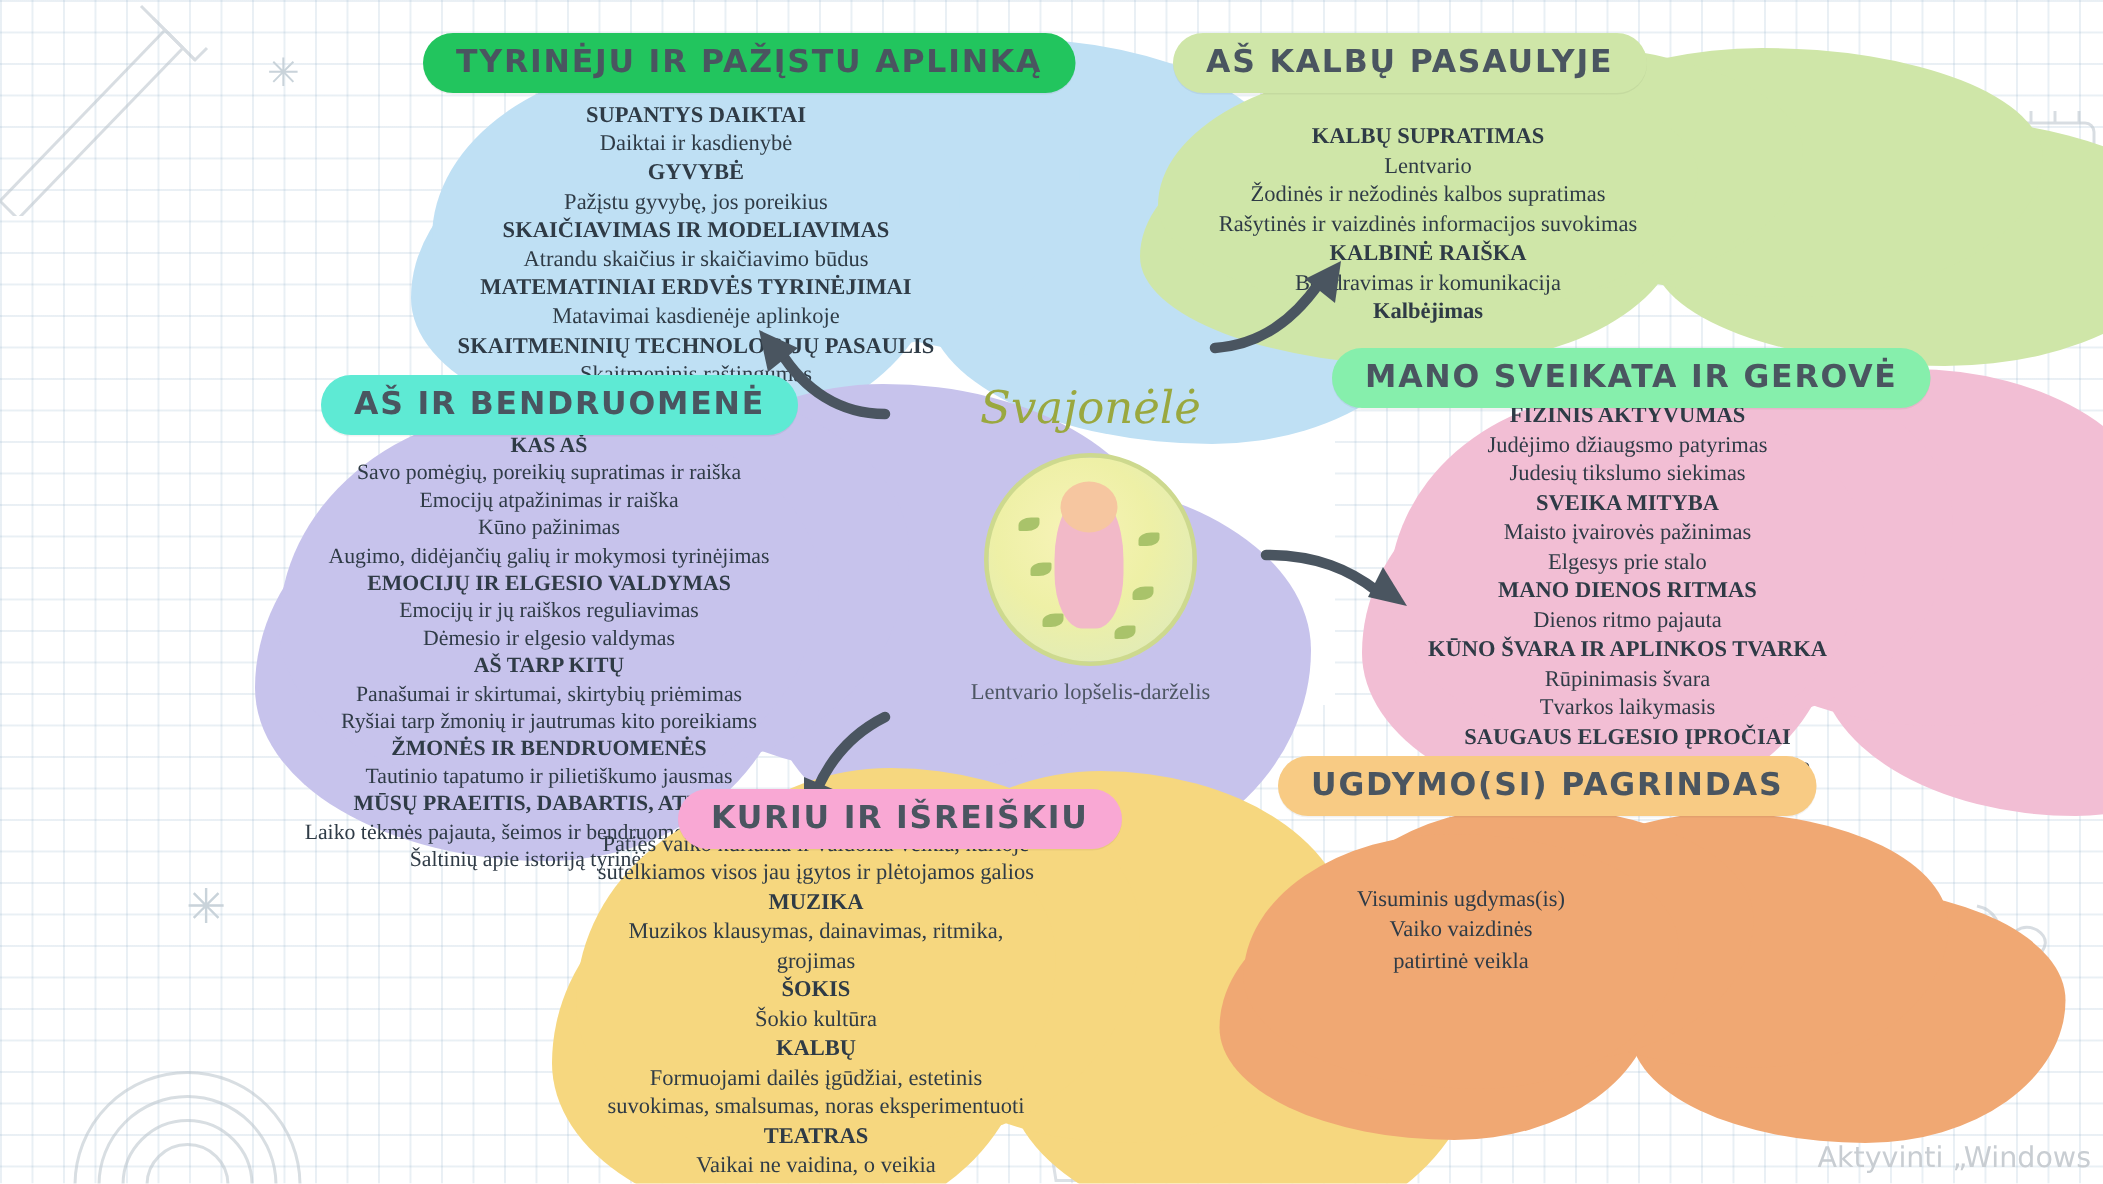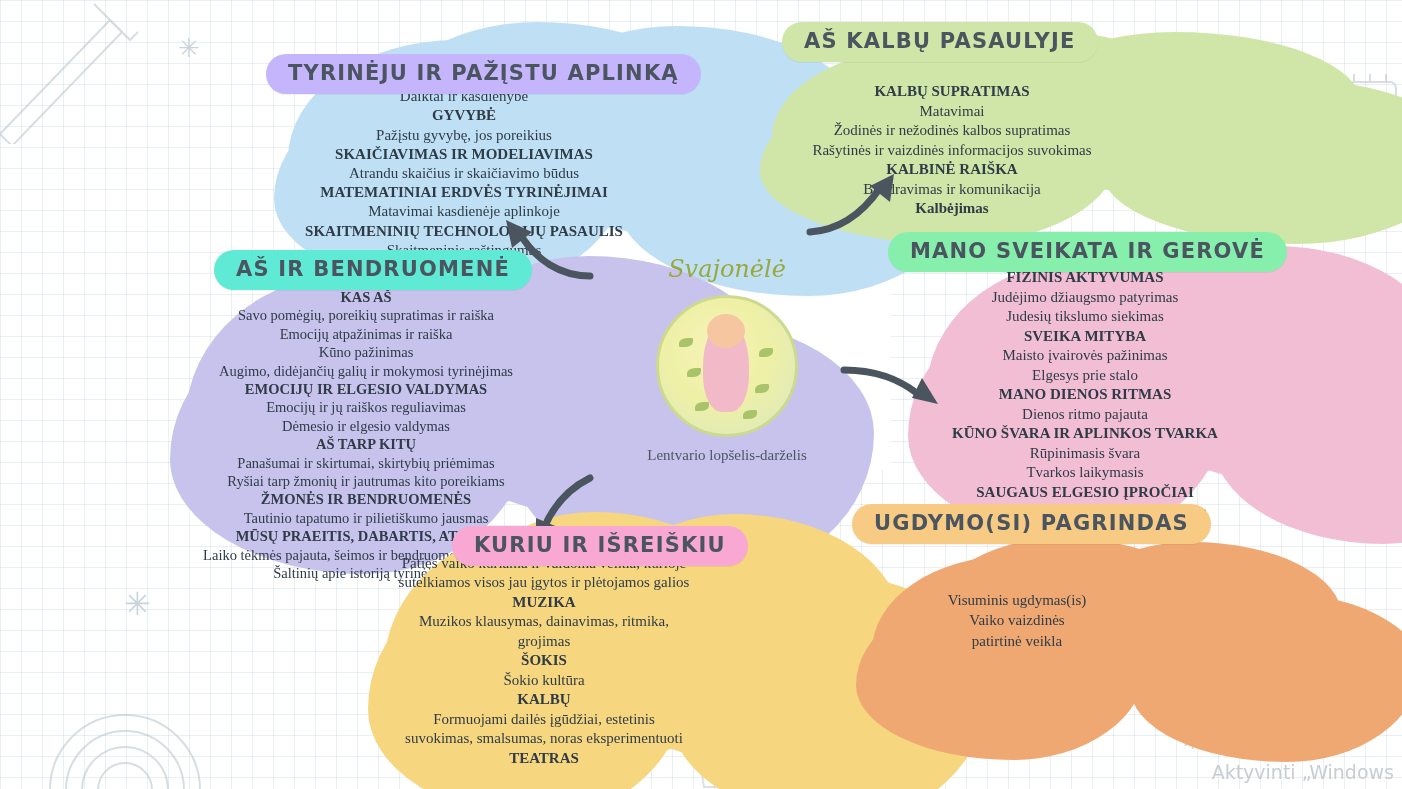--- a/index.html
+++ b/index.html
@@ -54,21 +54,21 @@
     font-size:21px;
     white-space:nowrap;
     box-shadow:0 1px 0 rgba(0,0,0,.05);
   }
 
   
   #center{
     position:absolute;left:612px;top:255px;width:230px;z-index:5;text-align:center;
   }
   #brand{
-    font-family:"DejaVu Serif", serif;font-style:italic;color:#9aa83f;font-size:24px;
+    font-family:"DejaVu Serif", serif;font-style:italic;color:#9aa83f;font-size:30px;
   }
   #logo-circle{
     width:136px;height:136px;border-radius:50%;margin:12px auto 10px;
     background:radial-gradient(circle at 42% 38%, #f7f3b8 0%, #eef0a6 45%, #e3ecb4 75%, #dbe7b6 100%);
     border:3px solid #cdd98e;position:relative;overflow:hidden;
   }
   #logo-circle .girl{
     position:absolute;left:44px;top:22px;width:46px;height:92px;
     background:#f2b9c8;border-radius:50% 50% 40% 40%;
   }
@@ -190,28 +190,28 @@
       <span class="s">Pažįstu gyvybę, jos poreikius</span>
       <span class="h">SKAIČIAVIMAS IR MODELIAVIMAS</span>
       <span class="s">Atrandu skaičius ir skaičiavimo būdus</span>
       <span class="h">MATEMATINIAI ERDVĖS TYRINĖJIMAI</span>
       <span class="s">Matavimai kasdienėje aplinkoje</span>
       <span class="h">SKAITMENINIŲ TECHNOLOGIJŲ PASAULIS</span>
       <span class="s">Skaitmeninis raštingumas</span>
       <span class="s">Veiksmų sekos ir problemų sprendimas</span>
     </div>
 </div>
-<div class="pill" style="left:266px;top:22px;background:#c4b5fd;margin-top:32px;">TYRINĖJU IR PAŽĮSTU APLINKĄ</div>
+<div class="pill" style="left:282px;top:22px;background:#22c55e;">TYRINĖJU IR PAŽĮSTU APLINKĄ</div>
 
 <div class="cloud" style="left:772px;top:44px;width:360px;height:166px;">
   <div class="blob" style="background:#cfe6a8;box-shadow:
          70px -16px 0 0 #cfe6a8, 230px -12px 0 0 #cfe6a8, -12px 34px 0 0 #cfe6a8, 330px 34px 0 0 #cfe6a8;"></div>
   <div class="txt" style="padding-top:38px;font-size:15px;line-height:1.3;">
       <span class="h">KALBŲ SUPRATIMAS</span>
-      <span class="s">Matavimai</span>
+      <span class="s">Lentvario</span>
       <span class="s">Žodinės ir nežodinės kalbos supratimas</span>
       <span class="s">Rašytinės ir vaizdinės informacijos suvokimas</span>
       <span class="h">KALBINĖ RAIŠKA</span>
       <span class="s">Bendravimas ir komunikacija</span>
       <span class="h">Kalbėjimas</span>
     </div>
 </div>
 <div class="pill" style="left:782px;top:22px;background:#cfe6a8;">AŠ KALBŲ PASAULYJE</div>
 
 <div class="cloud" style="left:186px;top:272px;width:360px;height:262px;">
@@ -265,25 +265,26 @@
   <div class="txt" style="padding-top:4px;font-size:15px;line-height:1.3;">
       <span class="h">GEBĖJIMAS ŽAISTI</span>
       <span class="s">Paties vaiko kuriama ir valdoma veikla, kurioje sutelkiamos visos jau įgytos ir plėtojamos galios</span>
       <span class="h">MUZIKA</span>
       <span class="s">Muzikos klausymas, dainavimas, ritmika, grojimas</span>
       <span class="h">ŠOKIS</span>
       <span class="s">Šokio kultūra</span>
       <span class="h">KALBŲ</span>
       <span class="s">Formuojami dailės įgūdžiai, estetinis suvokimas, smalsumas, noras eksperimentuoti</span>
       <span class="h">TEATRAS</span>
+      <span class="s">Vaikai ne vaidina, o veikia</span>
     </div>
 </div>
 <div class="pill" style="left:452px;top:526px;background:#f9a8d4;">KURIU IR IŠREIŠKIU</div>
 
-<div class="cloud" style="left:872px;top:556px;width:290px;height:170px;">
+<div class="cloud" style="left:829px;top:556px;width:290px;height:170px;">
   <div class="blob" style="background:#f0a873;box-shadow:
          50px -18px 0 0 #f0a873, 180px -14px 0 0 #f0a873, -16px 34px 0 0 #f0a873, 258px 36px 0 0 #f0a873;"></div>
   <div class="txt" style="padding-top:34px;font-size:15px;line-height:1.35;">
       <span class="s">Visuminis ugdymas(is)</span>
       <span class="s">Vaiko vaizdinės</span>
       <span class="s">patirtinė veikla</span>
     </div>
 </div>
 <div class="pill" style="left:852px;top:504px;background:#f8cb84;">UGDYMO(SI) PAGRINDAS</div>
 

